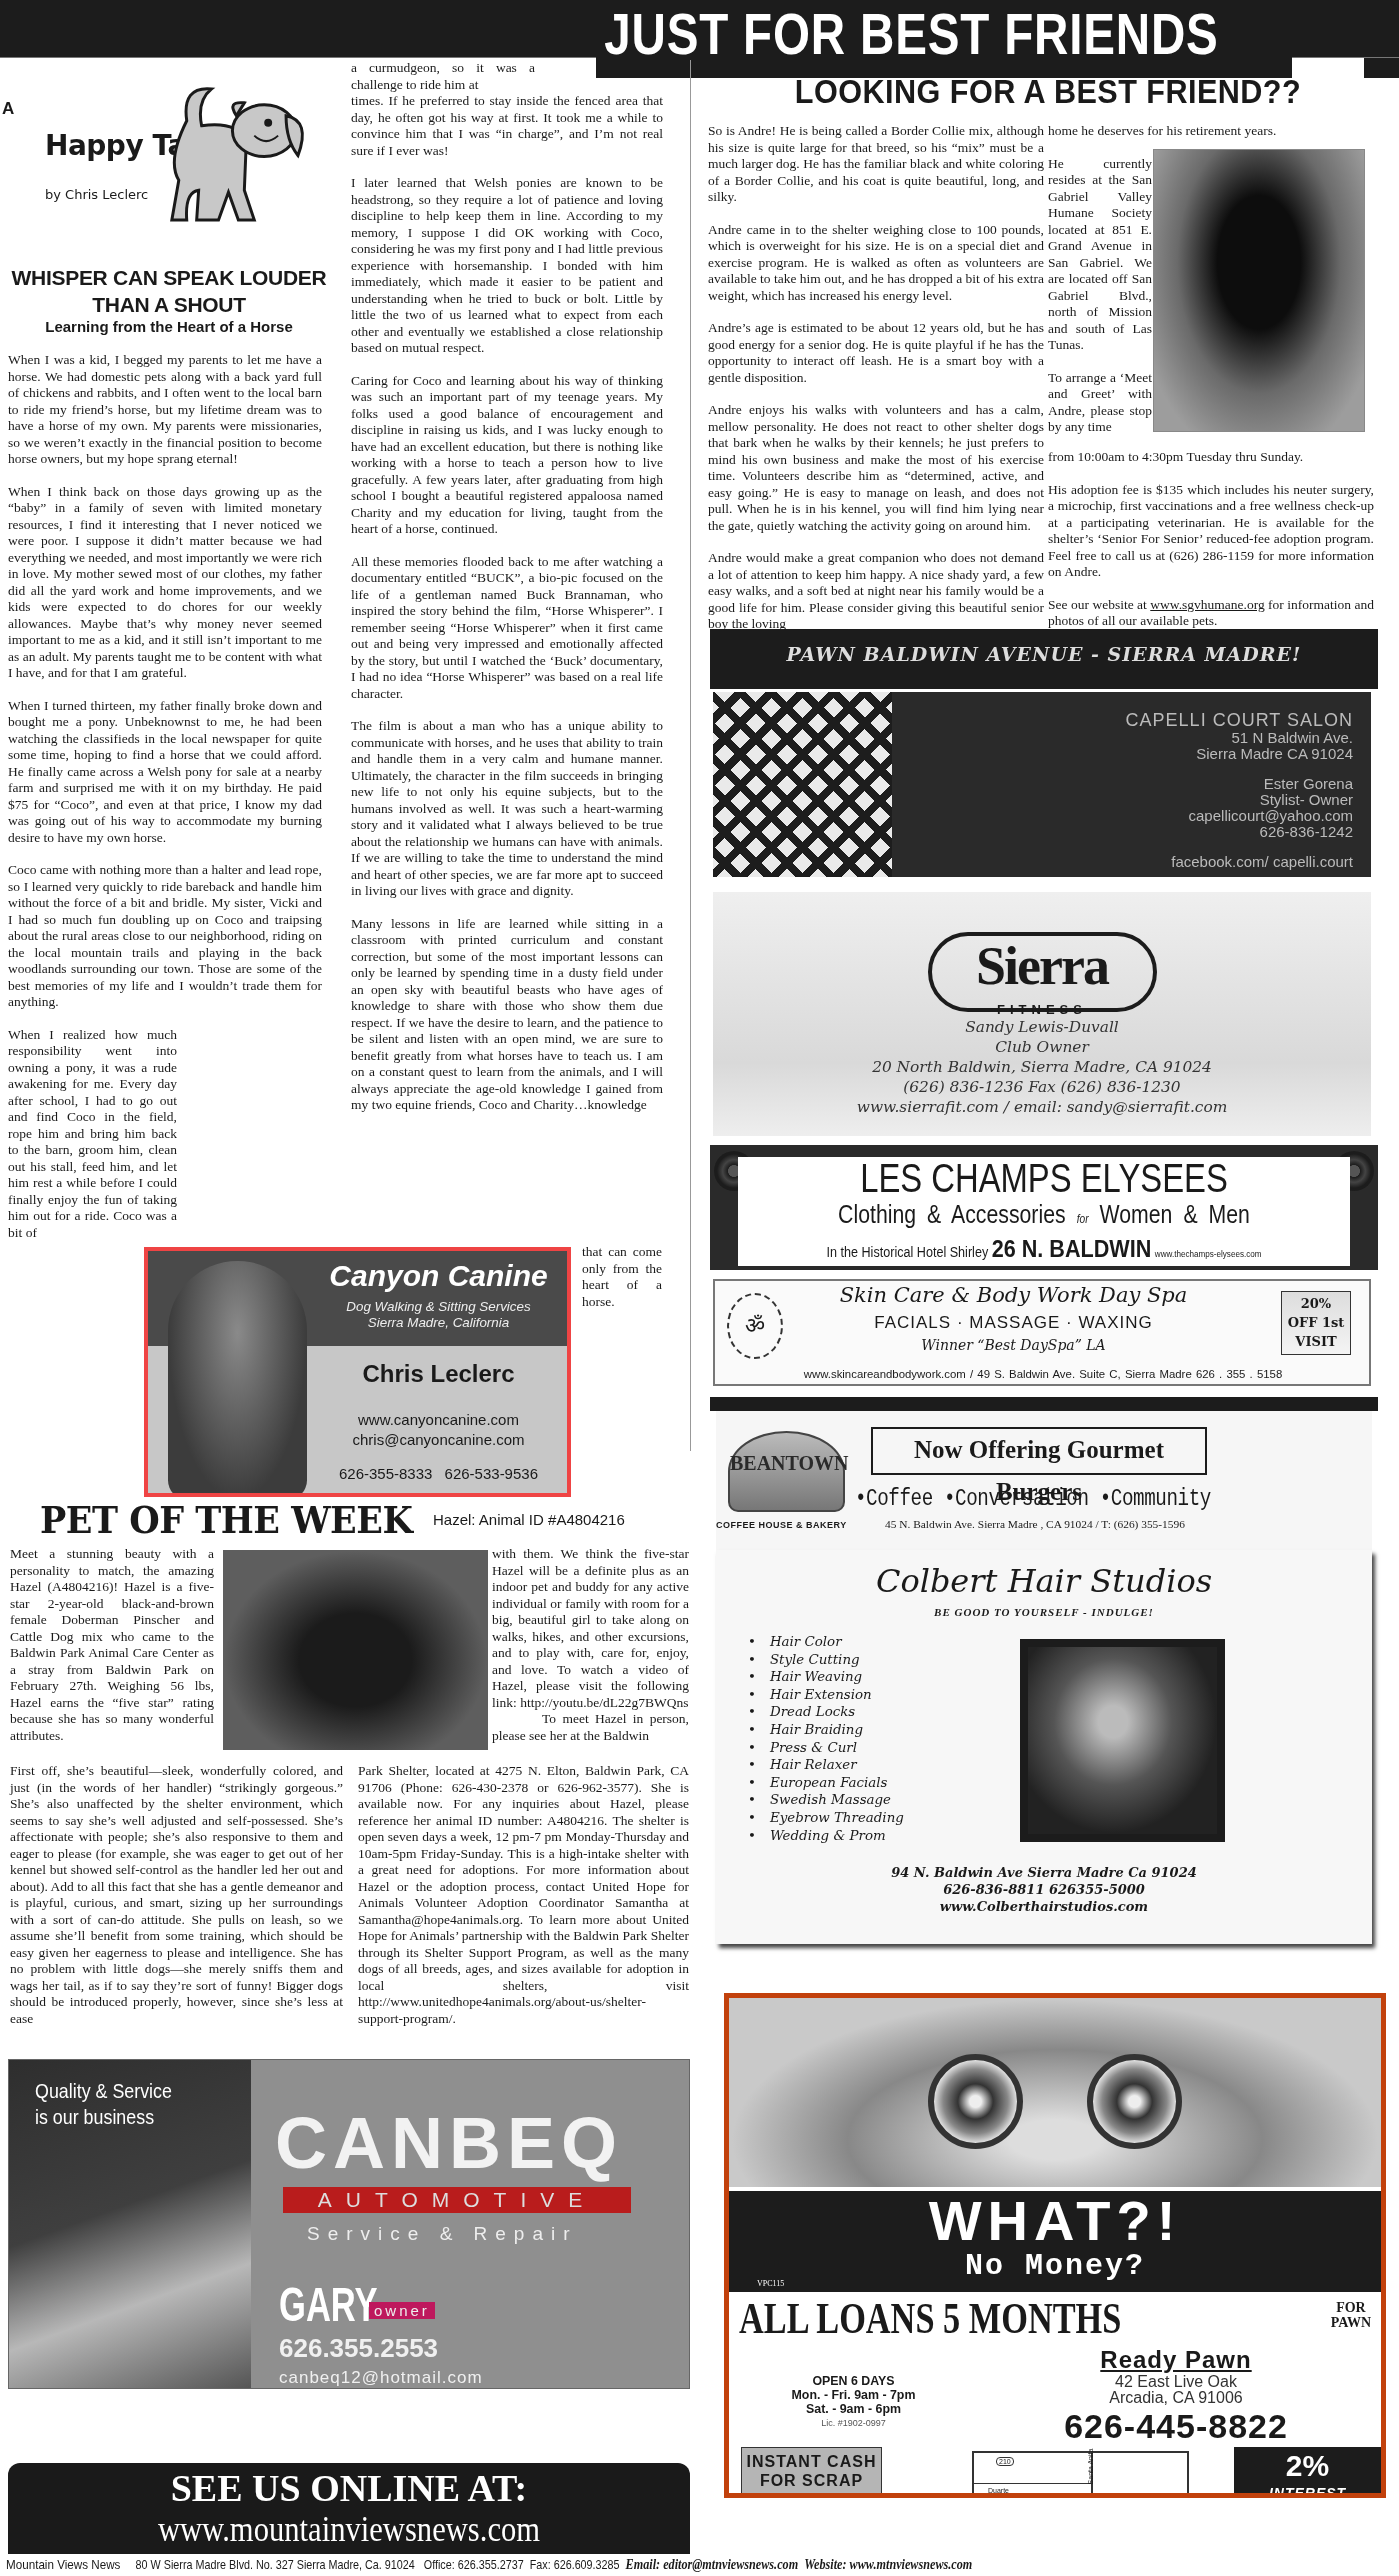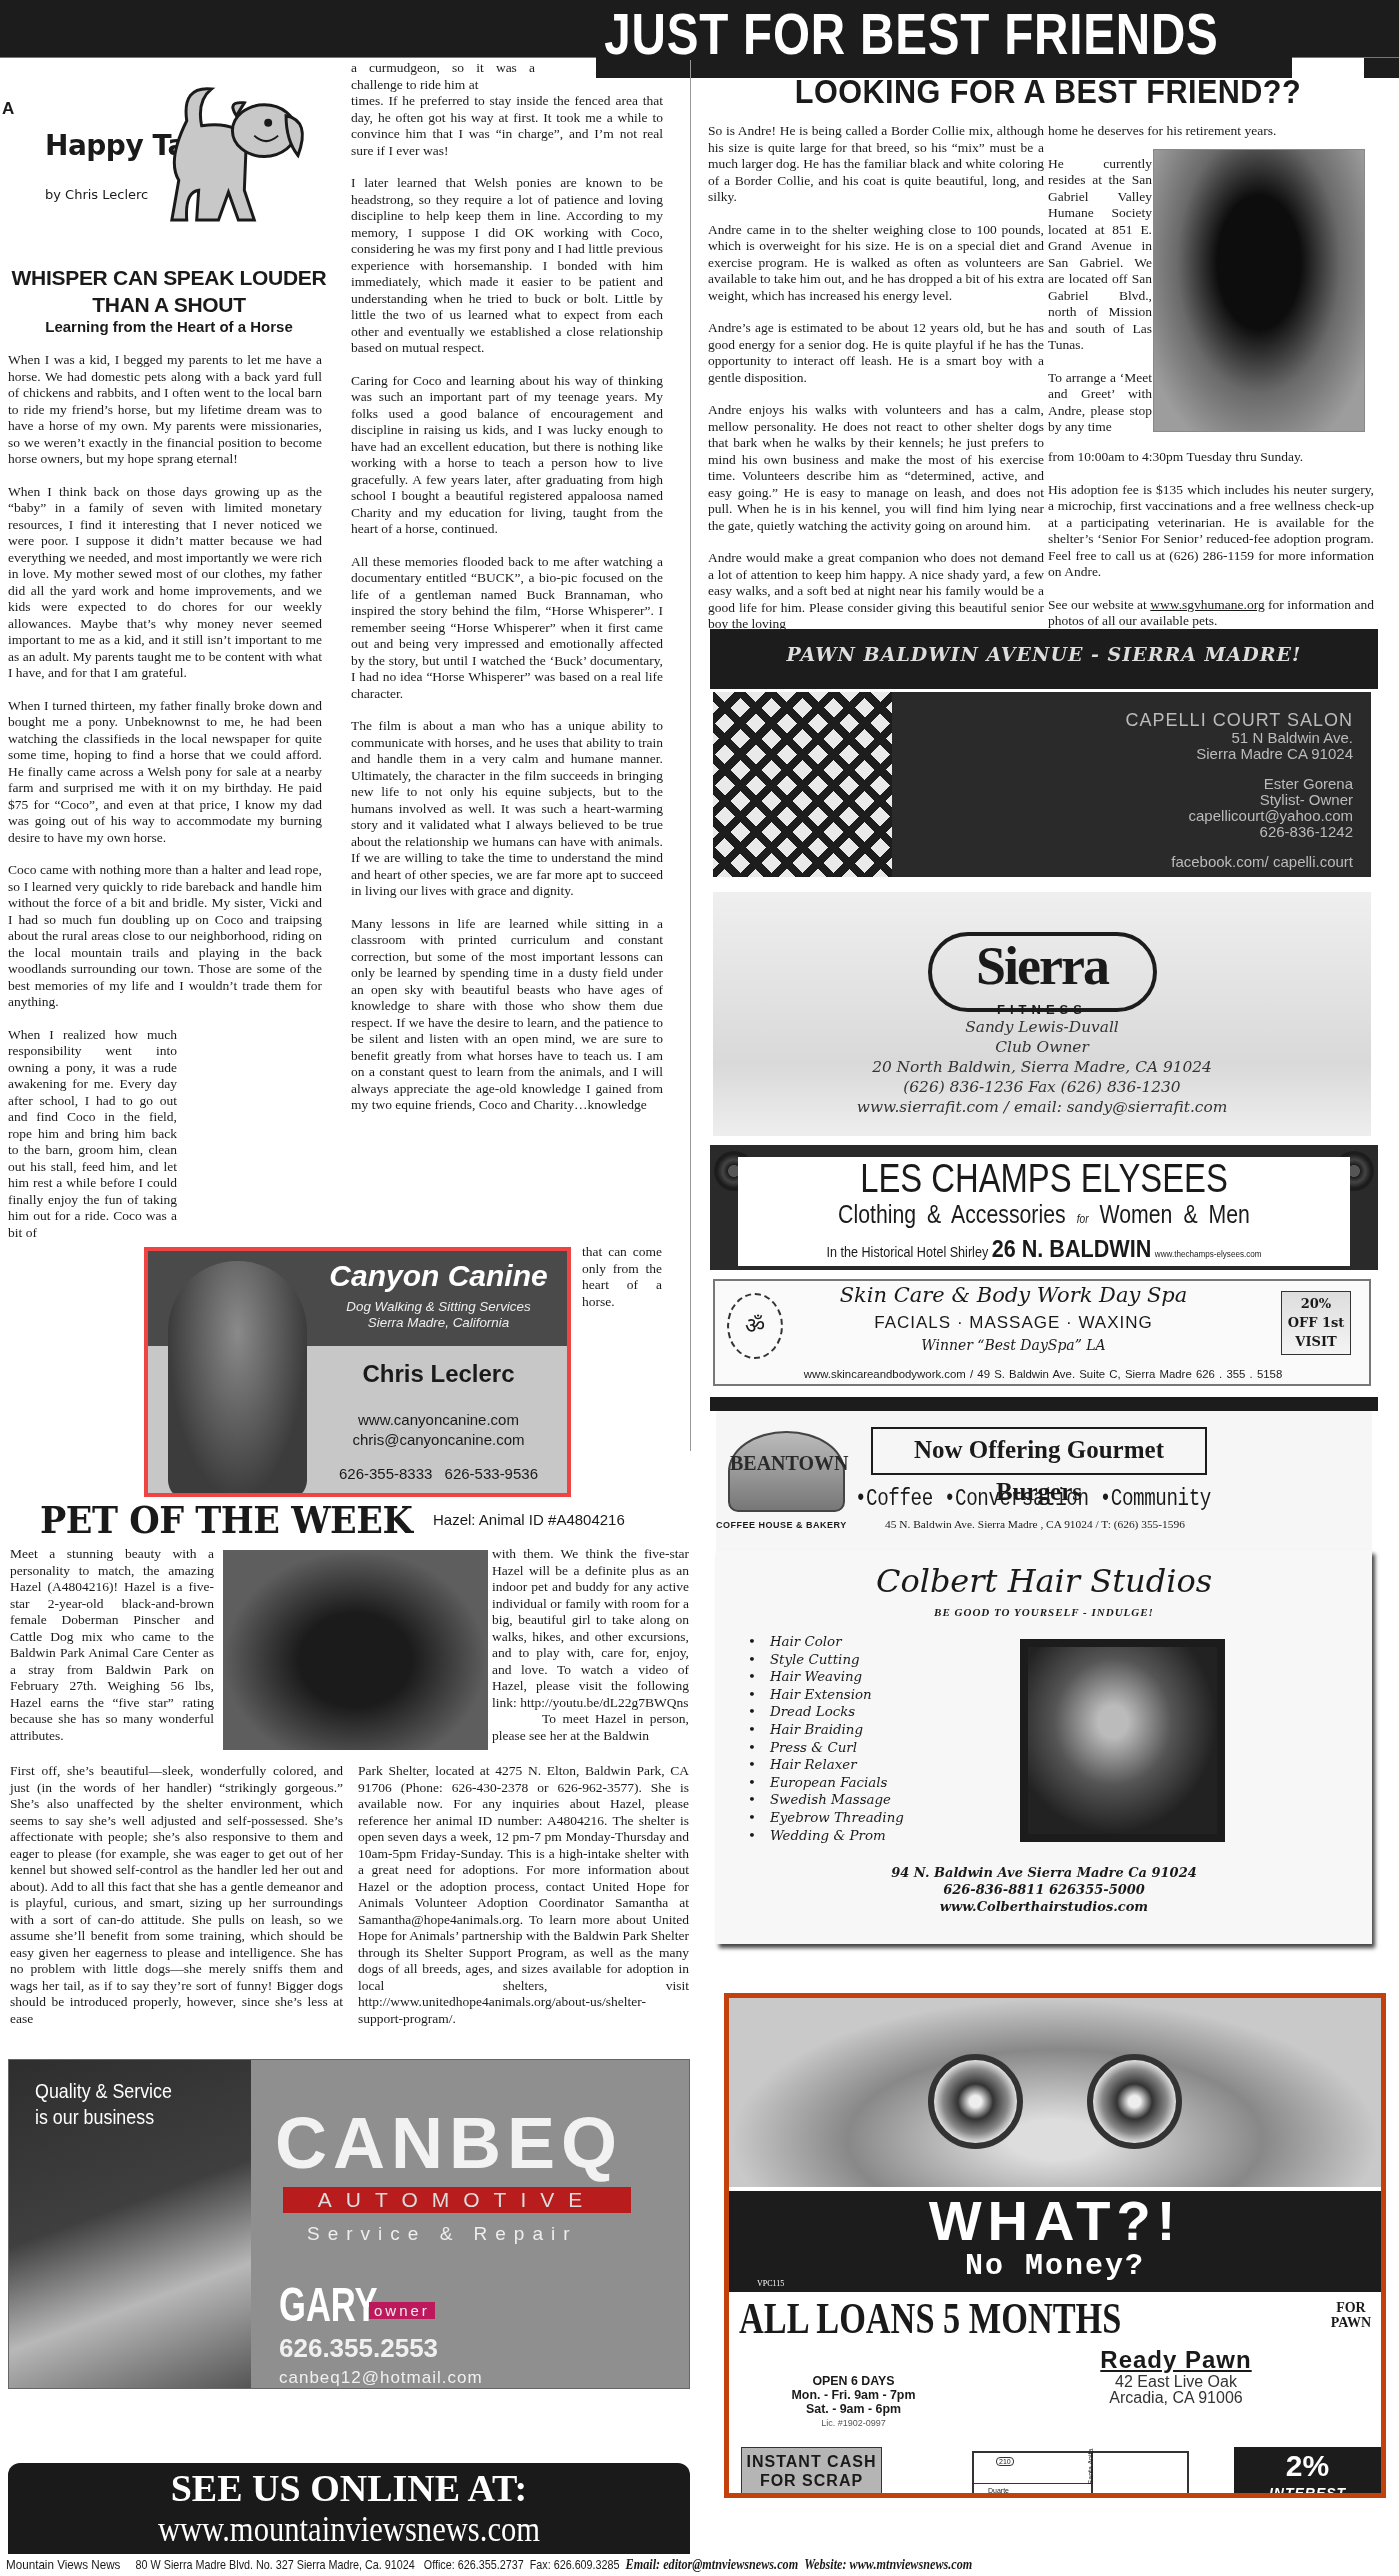--- a/index.html
+++ b/index.html
@@ -374,20 +374,21 @@
   <div class="raddr">
       <div>42 East Live Oak</div>
       <div>Arcadia, CA 91006</div>
     </div>
   <div class="open">
     <div>OPEN 6 DAYS</div>
     <div>Mon. - Fri. 9am - 7pm</div>
     <div>Sat. - 9am - 6pm</div>
     <div class="lic">Lic. #1902-0997</div>
   </div>
+  <div class="phone">626-445-8822</div>
   <div class="gold">INSTANT CASH FOR SCRAP GOLD</div>
   <div class="map">
 
     <div class="road" style="left:117px;top:0;width:2px;height:100%;"></div>
     <div class="road" style="left:0;top:30px;width:117px;height:1px;"></div>
     <span class="abs" style="left:22px;top:4px;border:1px solid #333;border-radius:4px;padding:0 2px;">210</span>
     <span class="abs" style="left:14px;top:34px;">Duarte</span>
     <span class="abs" style="left:99px;top:10px;transform:rotate(-90deg);">Santa Anita</span>
 
     <span class="abs" style="left:139px;top:46px;">City Bank</span>

